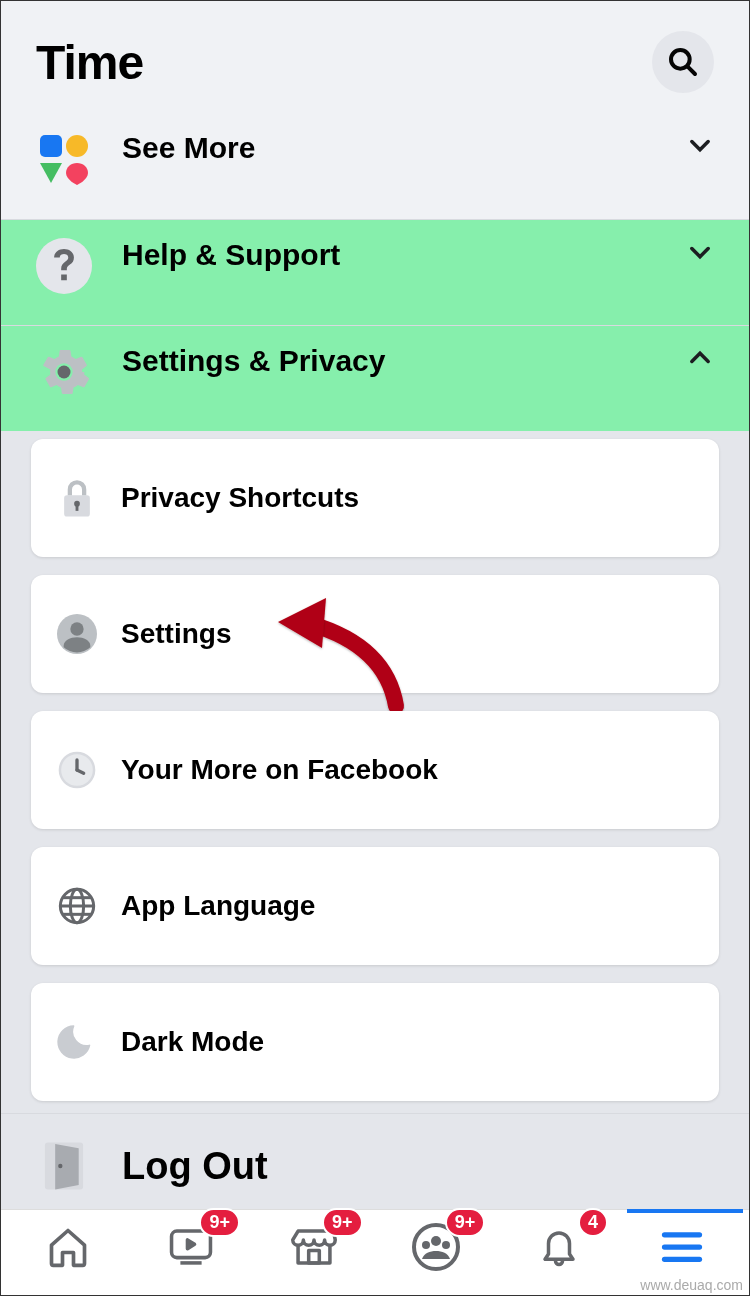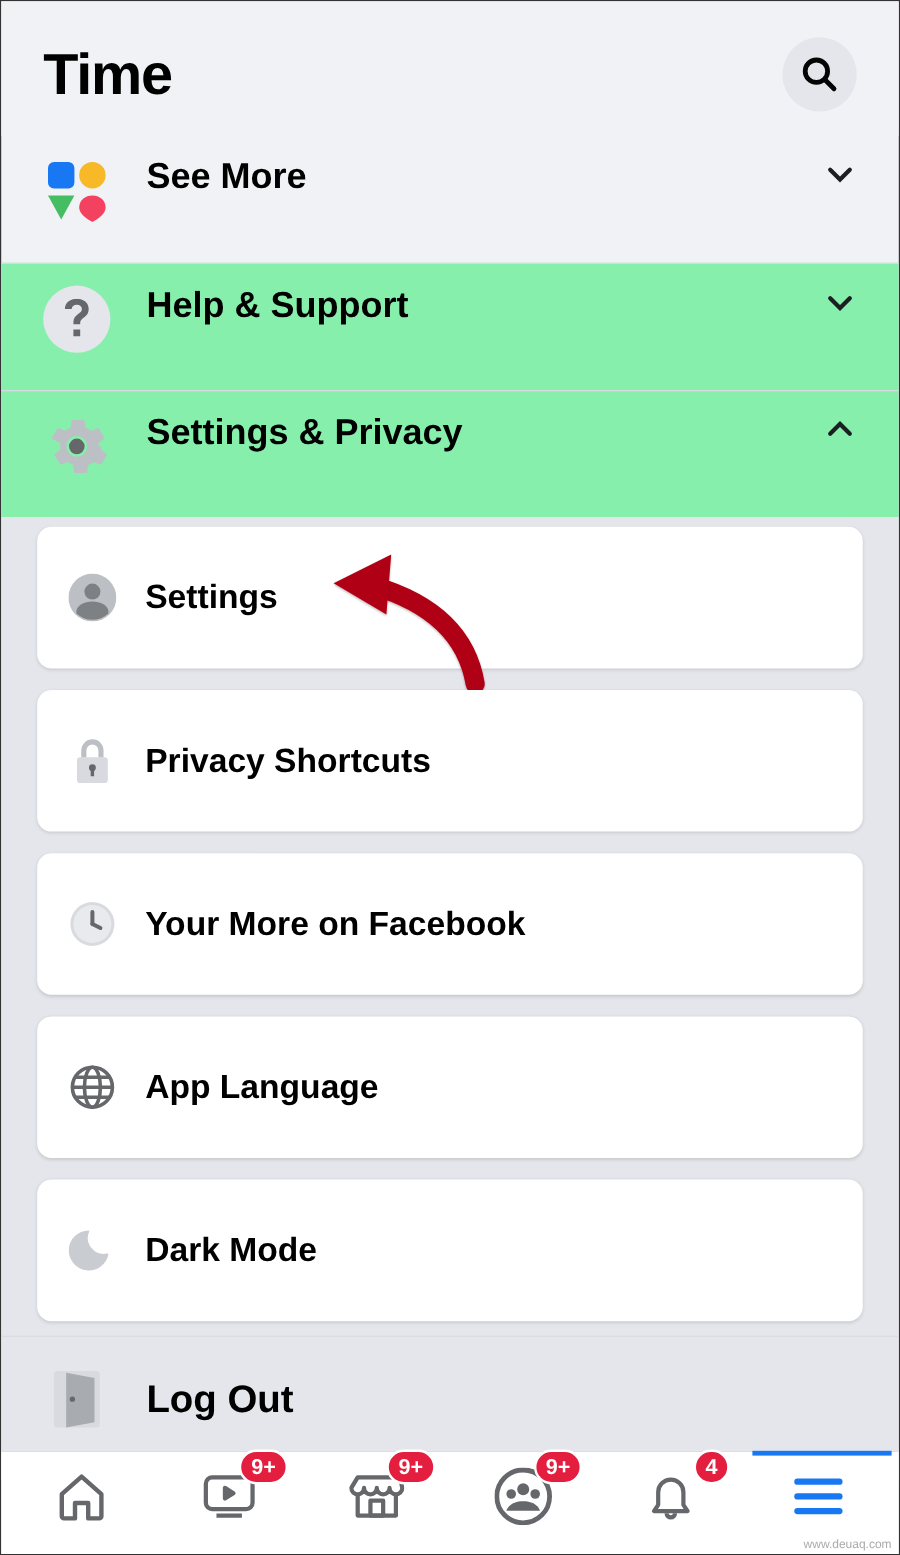--- a/index.html
+++ b/index.html
@@ -102,21 +102,21 @@
   }
   .logout-row {
     display: flex;
     align-items: center;
     padding: 24px 35px 40px 35px;
     gap: 30px;
     background: #e4e6eb;
     border-top: 1px solid #d8dadf;
   }
   .logout-label {
-    font-size: 32px;
+    font-size: 38px;
     font-weight: 800;
   }
   .tabbar {
     position: absolute;
     bottom: 0;
     left: 0;
     right: 0;
     height: 86px;
     background: #fff;
     border-top: 1px solid #ddd;
@@ -152,21 +152,21 @@
     top: -1px;
     right: 6px;
     width: 116px;
     height: 4px;
     background: #1877f2;
   }
   .watermark {
     position: absolute;
     bottom: 2px;
     right: 6px;
-    font-size: 10px;
+    font-size: 14px;
     color: #aaa;
     text-align: right;
   }
   .see-more-icon {
     width: 56px;
     height: 56px;
     position: relative;
     flex-shrink: 0;
   }
   .arrow-overlay {
@@ -225,20 +225,32 @@
         <circle cx="12" cy="12" r="3" fill="#65676b"></circle>
       </svg>
   </div>
   <div class="section-label">Settings &amp; Privacy</div>
   <svg class="chevron" viewBox="0 0 24 24" fill="none" stroke="#1c1e21" stroke-width="3" stroke-linecap="round">
       <polyline points="5 15 12 8 19 15"></polyline>
     </svg>
 </div>
 
 <div class="cards">
+
+  <div class="card">
+    <div class="icon-slot">
+      <svg width="36" height="40" viewBox="0 0 24 28">
+          <rect x="3" y="12" width="18" height="15" rx="2" fill="#d8dadf"></rect>
+          <path d="M7 12V8a5 5 0 0110 0v4" stroke="#bcc0c4" stroke-width="3" fill="none"></path>
+          <circle cx="12" cy="18" r="2" fill="#65676b"></circle>
+          <rect x="11" y="19" width="2" height="4" fill="#65676b"></rect>
+        </svg>
+    </div>
+    <div class="card-label">Privacy Shortcuts</div>
+  </div>
 
   <div class="card">
     <div class="icon-slot">
       <svg width="40" height="40" viewBox="0 0 24 24">
           <circle cx="12" cy="12" r="12" fill="#bcc0c4"></circle>
           <circle cx="12" cy="9" r="4" fill="#7d8184"></circle>
           <path fill="#7d8184" d="M12 14c-4 0-8 2-8 5v1a12 12 0 0016 0v-1c0-3-4-5-8-5z"></path>
         </svg>
     </div>
     <div class="card-label">Settings</div>
@@ -248,32 +260,20 @@
             <feDropShadow dx="0" dy="1" stdDeviation="1" flood-opacity="0.3"></feDropShadow>
           </filter>
         </defs>
       <path d="M120 120 Q110 60 35 38" stroke="#b00015" stroke-width="16" fill="none" stroke-linecap="round" filter="url(#sh)"></path>
       <polygon points="2,36 50,12 46,62" fill="#b00015" filter="url(#sh)"></polygon>
     </svg>
   </div>
 
   <div class="card">
     <div class="icon-slot">
-      <svg width="36" height="40" viewBox="0 0 24 28">
-          <rect x="3" y="12" width="18" height="15" rx="2" fill="#d8dadf"></rect>
-          <path d="M7 12V8a5 5 0 0110 0v4" stroke="#bcc0c4" stroke-width="3" fill="none"></path>
-          <circle cx="12" cy="18" r="2" fill="#65676b"></circle>
-          <rect x="11" y="19" width="2" height="4" fill="#65676b"></rect>
-        </svg>
-    </div>
-    <div class="card-label">Privacy Shortcuts</div>
-  </div>
-
-  <div class="card">
-    <div class="icon-slot">
       <svg width="40" height="40" viewBox="0 0 24 24">
           <circle cx="12" cy="12" r="11" fill="#d8dadf"></circle>
           <circle cx="12" cy="12" r="9.5" fill="#e8eaed"></circle>
           <line x1="12" y1="12" x2="12" y2="6" stroke="#65676b" stroke-width="2" stroke-linecap="round"></line>
           <line x1="12" y1="12" x2="16" y2="14" stroke="#65676b" stroke-width="2" stroke-linecap="round"></line>
         </svg>
     </div>
     <div class="card-label">Your More on Facebook</div>
   </div>
 

